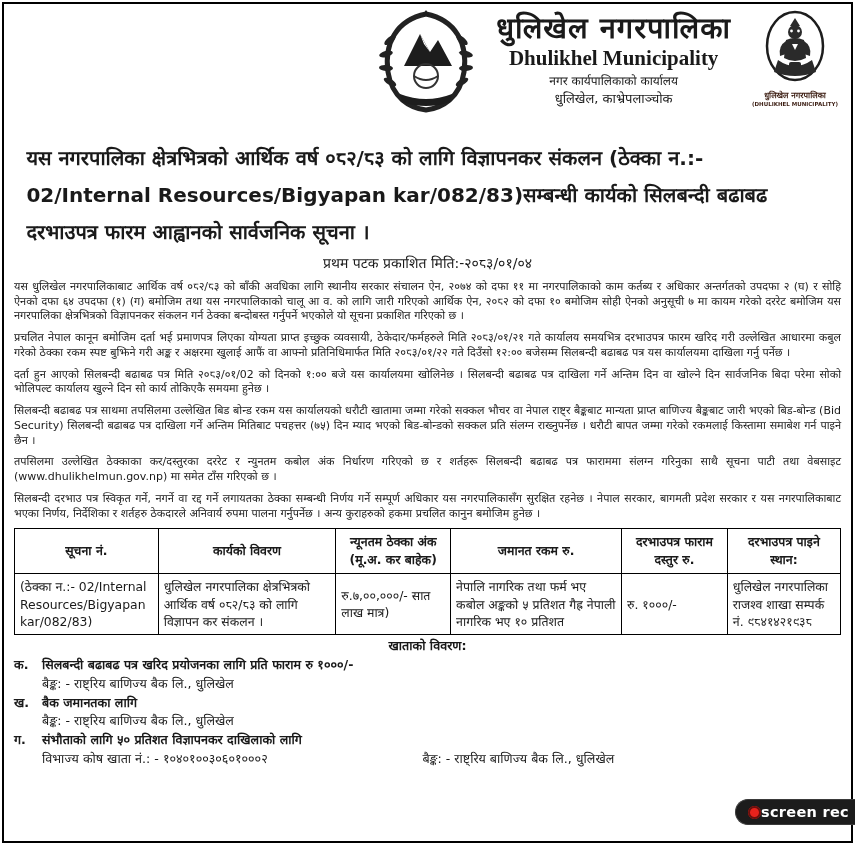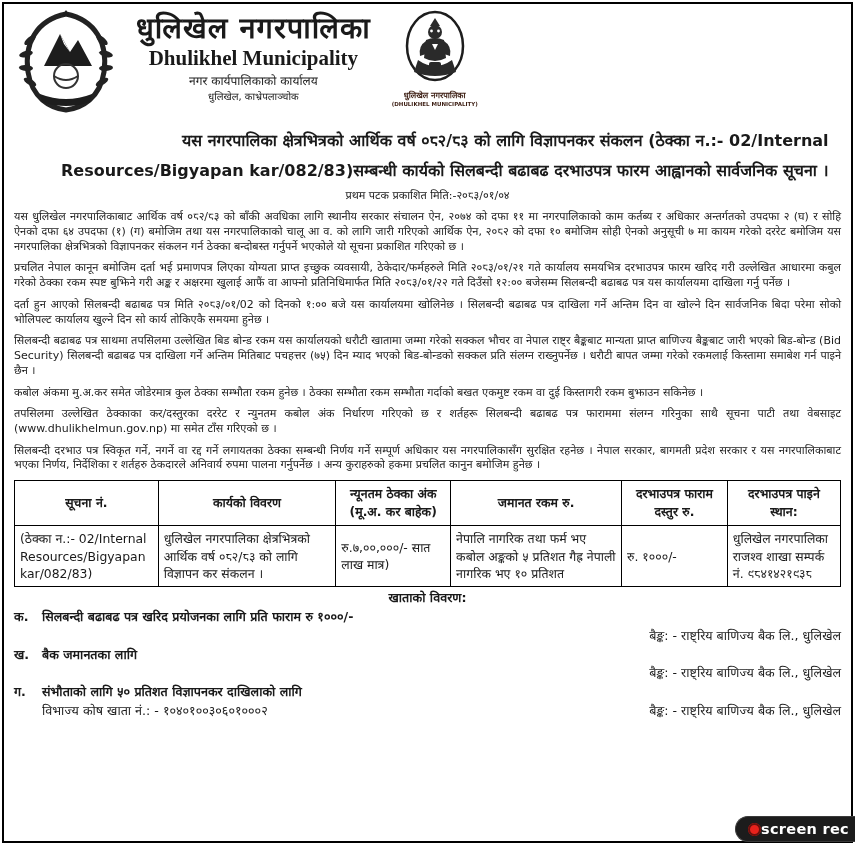--- a/index.html
+++ b/index.html
@@ -7,37 +7,37 @@
   body { font-family:"DejaVu Sans", sans-serif; color:#1a1a1a; }
   .page {
     position:relative; width:855px; height:845px; margin:0 auto;
     background:#ffffff; overflow:hidden;
   }
   .frame {
     position:absolute; inset:2px; border:2px solid #000;
     padding:4px 10px 6px 10px; background:#fff;
   }
   
-  .header { display:flex; justify-content:flex-start; align-items:flex-start; gap:18px; padding-top:2px; height:112px; }
+  .header { display:flex; justify-content:flex-end; align-items:flex-start; gap:18px; padding-top:2px; height:112px; }
   .logo-left { width:104px; height:104px; flex:0 0 auto; }
   .head-center { text-align:center; padding-top:2px; }
   .title-np { font-size:29px; font-weight:bold; letter-spacing:1px; line-height:1.15; }
   .title-en { font-family:"Liberation Serif", serif; font-size:21px; font-weight:bold; line-height:1.25; }
   .office-np { font-size:12px; font-weight:normal; line-height:1.5; }
-  .addr-np { font-size:10px; line-height:1.4; }
+  .addr-np { font-size:13px; line-height:1.4; }
   .logo-right { width:92px; flex:0 0 auto; text-align:center; }
   .logo-right svg { width:78px; height:78px; }
   .logo-right .cap1 { font-size:8px; font-weight:bold; color:#3d1f14; line-height:1.1; }
   .logo-right .cap2 { font-size:5.5px; font-weight:bold; color:#3d1f14; }
   
   .notice-title {
-    margin:6px auto 2px auto; width:97%; text-align:right;
-    font-size:16px; font-weight:bold; line-height:1.85;
-  }
-  .pub-date { text-align:center; font-size:11px; margin-bottom:8px; }
+    margin:20px auto 2px auto; width:97%; text-align:left;
+    font-size:20px; font-weight:bold; line-height:1.85;
+  }
+  .pub-date { text-align:center; font-size:14px; margin-bottom:8px; }
   
   .body-text p {
     font-size:11px; line-height:1.34; text-align:justify; margin-bottom:7px;
   }
   
   table.tender { width:100%; border-collapse:collapse; margin:2px 0 2px 0; }
   table.tender th, table.tender td {
     border:1.5px solid #000; font-size:12.4px; padding:4px 5px; vertical-align:middle;
   }
   table.tender th { font-weight:bold; text-align:center; line-height:1.45; }
@@ -45,24 +45,24 @@
   .c1{width:17.4%}.c2{width:21.5%}.c3{width:13.9%}.c4{width:20.7%}.c5{width:12.8%}.c6{width:13.7%}
   
   .accounts { font-size:12.6px; }
   .acc-heading { font-weight:bold; margin-bottom:2px;text-align:center; }
   .acc-item { margin-bottom:1px; }
   .acc-title { font-weight:bold; display:flex; gap:10px; line-height:1.45; }
   .acc-letter { width:18px; flex:0 0 auto; font-weight:bold; }
   .acc-detail { display:flex; line-height:1.45; }
   .acc-detail .indent { width:28px; flex:0 0 auto; }
   .acc-account { width:46%; }
-  .acc-bank { flex:1;text-align:right; }
+  .acc-bank { flex:1; }
   
   .watermark {
-    position:absolute; right:0; bottom:3px; height:26px;
+    position:absolute; right:0; bottom:20px; height:26px;
     display:flex; align-items:center; gap:0;
     background:#1c1c1c; color:#fff; padding:0 6px 0 12px;
     border-radius:14px 0 0 14px; border:1px solid #3a3a3a; border-right:none;
   }
   .rec-dot { width:13px; height:13px; border-radius:50%; background:#e8221c; box-shadow:0 0 0 2px #6b100d inset; }
   .watermark .wm-label { font-size:14.5px; font-weight:bold; letter-spacing:.3px; white-space:nowrap; }
 </style>
 </head>
 <body>
 
@@ -121,21 +121,20 @@
     </div>
 
     <div class="notice-title">यस नगरपालिका क्षेत्रभित्रको आर्थिक वर्ष ०८२/८३ को लागि विज्ञापनकर संकलन (ठेक्का न.:- 02/Internal Resources/Bigyapan kar/082/83)सम्बन्धी कार्यको सिलबन्दी बढाबढ दरभाउपत्र फारम आह्वानको सार्वजनिक सूचना ।</div>
     <div class="pub-date">प्रथम पटक प्रकाशित मिति:-२०८३/०१/०४</div>
 
     <div class="body-text">
       <p>यस धुलिखेल नगरपालिकाबाट आर्थिक वर्ष ०८२/८३ को बाँकी अवधिका लागि स्थानीय सरकार संचालन ऐन, २०७४ को दफा ११ मा नगरपालिकाको काम कर्तब्य र अधिकार अन्तर्गतको उपदफा २ (घ) र सोहि ऐनको दफा ६४ उपदफा (१) (ग) बमोजिम तथा यस नगरपालिकाको चालू आ व. को लागि जारी गरिएको आर्थिक ऐन, २०८२ को दफा १० बमोजिम सोही ऐनको अनुसूची ७ मा कायम गरेको दररेट बमोजिम यस नगरपालिका क्षेत्रभित्रको विज्ञापनकर संकलन गर्न ठेक्का बन्दोबस्त गर्नुपर्ने भएकोले यो सूचना प्रकाशित गरिएको छ ।</p>
       <p>प्रचलित नेपाल कानून बमोजिम दर्ता भई प्रमाणपत्र लिएका योग्यता प्राप्त इच्छुक व्यवसायी, ठेकेदार/फर्महरुले मिति २०८३/०१/२१ गते कार्यालय समयभित्र दरभाउपत्र फारम खरिद गरी उल्लेखित आधारमा कबुल गरेको ठेक्का रकम स्पष्ट बुझिने गरी अङ्क र अक्षरमा खुलाई आफैं वा आफ्नो प्रतिनिधिमार्फत मिति २०८३/०१/२२ गते दिउँसो १२:०० बजेसम्म सिलबन्दी बढाबढ पत्र यस कार्यालयमा दाखिला गर्नु पर्नेछ ।</p>
       <p>दर्ता हुन आएको सिलबन्दी बढाबढ पत्र मिति २०८३/०१/02 को दिनको १:०० बजे यस कार्यालयमा खोलिनेछ । सिलबन्दी बढाबढ पत्र दाखिला गर्ने अन्तिम दिन वा खोल्ने दिन सार्वजनिक बिदा परेमा सोको भोलिपल्ट कार्यालय खुल्ने दिन सो कार्य तोकिएकै समयमा हुनेछ ।</p>
       <p>सिलबन्दी बढाबढ पत्र साथमा तपसिलमा उल्लेखित बिड बोन्ड रकम यस कार्यालयको धरौटी खातामा जम्मा गरेको सक्कल भौचर वा नेपाल राष्ट्र बैङ्कबाट मान्यता प्राप्त बाणिज्य बैङ्कबाट जारी भएको बिड-बोन्ड (Bid Security) सिलबन्दी बढाबढ पत्र दाखिला गर्ने अन्तिम मितिबाट पचहत्तर (७५) दिन म्याद भएको बिड-बोन्डको सक्कल प्रति संलग्न राख्नुपर्नेछ । धरौटी बापत जम्मा गरेको रकमलाई किस्तामा समाबेश गर्न पाइने छैन ।</p>
-      <p>कबोल अंकमा मु.अ.कर समेत जोडेरमात्र कुल ठेक्का सम्भौता रकम हुनेछ । ठेक्का सम्भौता रकम सम्भौता गर्दाको बखत एकमुष्ट रकम वा दुई किस्तागरी रकम बुझाउन सकिनेछ ।</p>
       <p>तपसिलमा उल्लेखित ठेक्काका कर/दस्तुरका दररेट र न्युनतम कबोल अंक निर्धारण गरिएको छ र शर्तहरू सिलबन्दी बढाबढ पत्र फाराममा संलग्न गरिनुका साथै सूचना पाटी तथा वेबसाइट (www.dhulikhelmun.gov.np) मा समेत टाँस गरिएको छ ।</p>
       <p>सिलबन्दी दरभाउ पत्र स्विकृत गर्ने, नगर्ने वा रद्द गर्ने लगायतका ठेक्का सम्बन्धी निर्णय गर्ने सम्पूर्ण अधिकार यस नगरपालिकासँग सुरक्षित रहनेछ । नेपाल सरकार, बागमती प्रदेश सरकार र यस नगरपालिकाबाट भएका निर्णय, निर्देशिका र शर्तहरु ठेकदारले अनिवार्य रुपमा पालना गर्नुपर्नेछ । अन्य कुराहरुको हकमा प्रचलित कानुन बमोजिम हुनेछ ।</p>
     </div>
 
     <table class="tender">
       <thead>
         <tr>
           <th class="c1">सूचना नं.</th>
           <th class="c2">कार्यको विवरण</th>
           <th class="c3">न्यूनतम ठेक्का अंक (मू.अ. कर बाहेक)</th>

